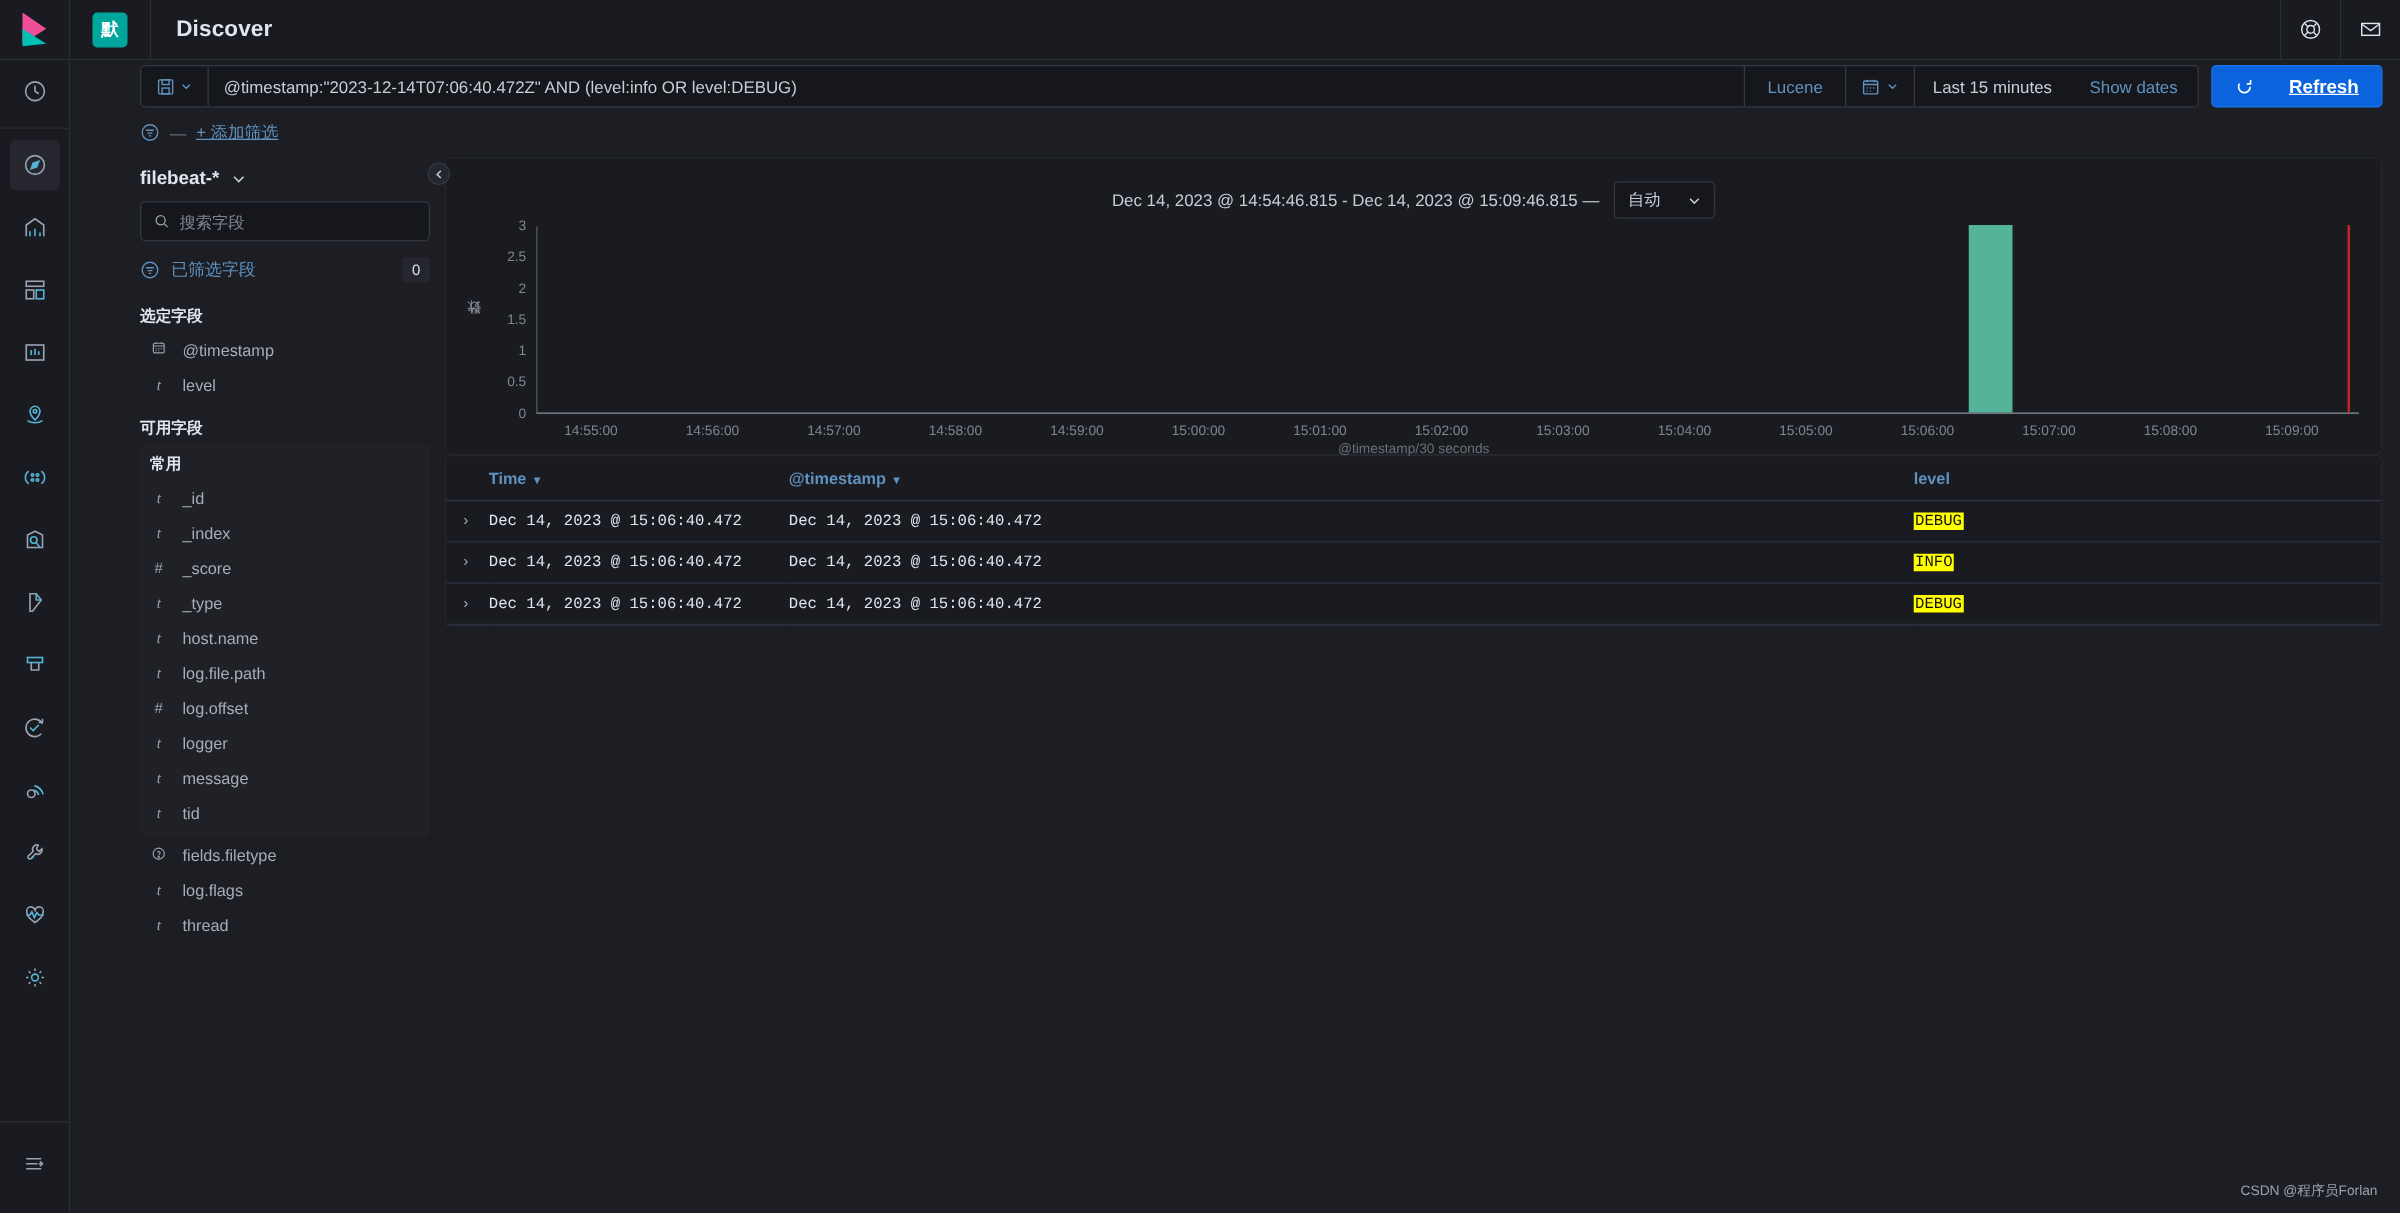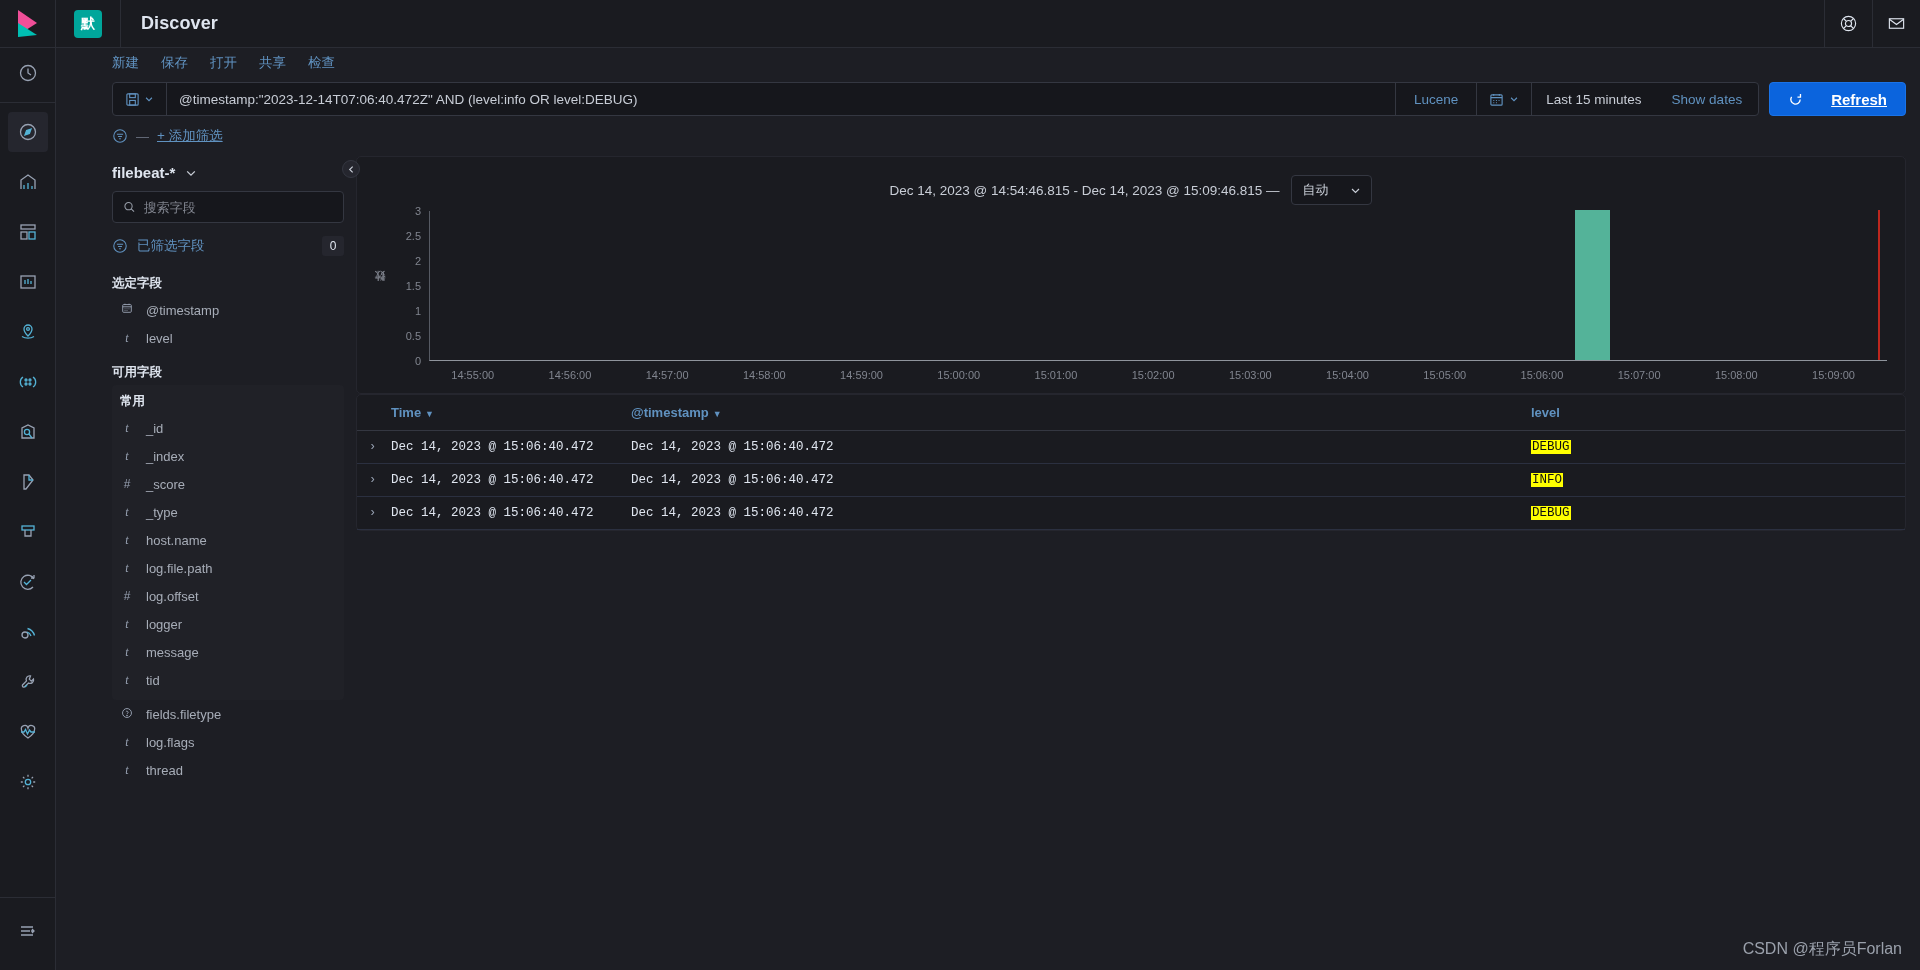--- a/index.html
+++ b/index.html
@@ -231,21 +231,21 @@
     vertical-align: middle;
   }
   .col-exp { width: 34px; }
   .col-time { width: 240px; }
   .col-ts { width: 900px; }
   .expand-caret { color: #98a2b3; font-size: 12px; cursor: pointer; padding-left: 12px; }
   .hl { background: #ffff00; color: #111; padding: 0 1px; font-family: "Liberation Mono", monospace; }
 
   .watermark {
     position: absolute; right: 18px; bottom: 10px;
-    font-size: 16px; color: #9aa0ab;
+    font-size: 11px; color: #9aa0ab;
   }
 </style>
 </head>
 <body>
 
 <div class="app">
 
   <div class="rail">
     <div class="rail-logo">
       <svg width="26" height="28" viewBox="0 0 26 28">
@@ -382,27 +382,20 @@
         </div>
         <div class="topbar-icon">
           <svg width="19" height="19" viewBox="0 0 20 20" fill="none" stroke="#dfe5ef" stroke-width="1.2">
             <rect x="2.5" y="5" width="15" height="10"></rect>
               <path d="M2.5 5.5L10 11l7.5-5.5"></path>
           </svg>
         </div>
       </div>
     </div>
 
-    <div class="menurow">
-      <div class="mi">新建</div>
-      <div class="mi">保存</div>
-      <div class="mi">打开</div>
-      <div class="mi">共享</div>
-      <div class="mi">检查</div>
-    </div>
 
     <div class="querybar">
       <div class="qb-inner">
         <div class="qb-saved">
           <svg width="15" height="15" viewBox="0 0 16 16" fill="none" stroke="#6092c0" stroke-width="1.2">
             <rect x="2" y="2" width="12" height="12" rx="1"></rect>
             <rect x="5" y="2" width="6" height="4"></rect>
               <rect x="5" y="9" width="6" height="5"></rect>
           </svg>
           <svg width="10" height="10" viewBox="0 0 12 12" fill="none" stroke="#6092c0" stroke-width="1.3">
@@ -597,20 +590,21 @@
                 <div class="xtick" style="left: 43%;">15:01:00</div>
                 <div class="xtick" style="left: 49.6667%;">15:02:00</div>
                 <div class="xtick" style="left: 56.3333%;">15:03:00</div>
                 <div class="xtick" style="left: 63%;">15:04:00</div>
                 <div class="xtick" style="left: 69.6667%;">15:05:00</div>
                 <div class="xtick" style="left: 76.3333%;">15:06:00</div>
                 <div class="xtick" style="left: 83%;">15:07:00</div>
                 <div class="xtick" style="left: 89.6667%;">15:08:00</div>
                 <div class="xtick" style="left: 96.3333%;">15:09:00</div>
               </div>
+            <div class="xlabel">@timestamp/30 seconds</div>
           </div>
         </div>
 
         <div class="panel table-panel">
           <table class="doc-table">
             <colgroup>
               <col class="col-exp">
                 <col class="col-time">
                 <col class="col-ts">
                 <col>

